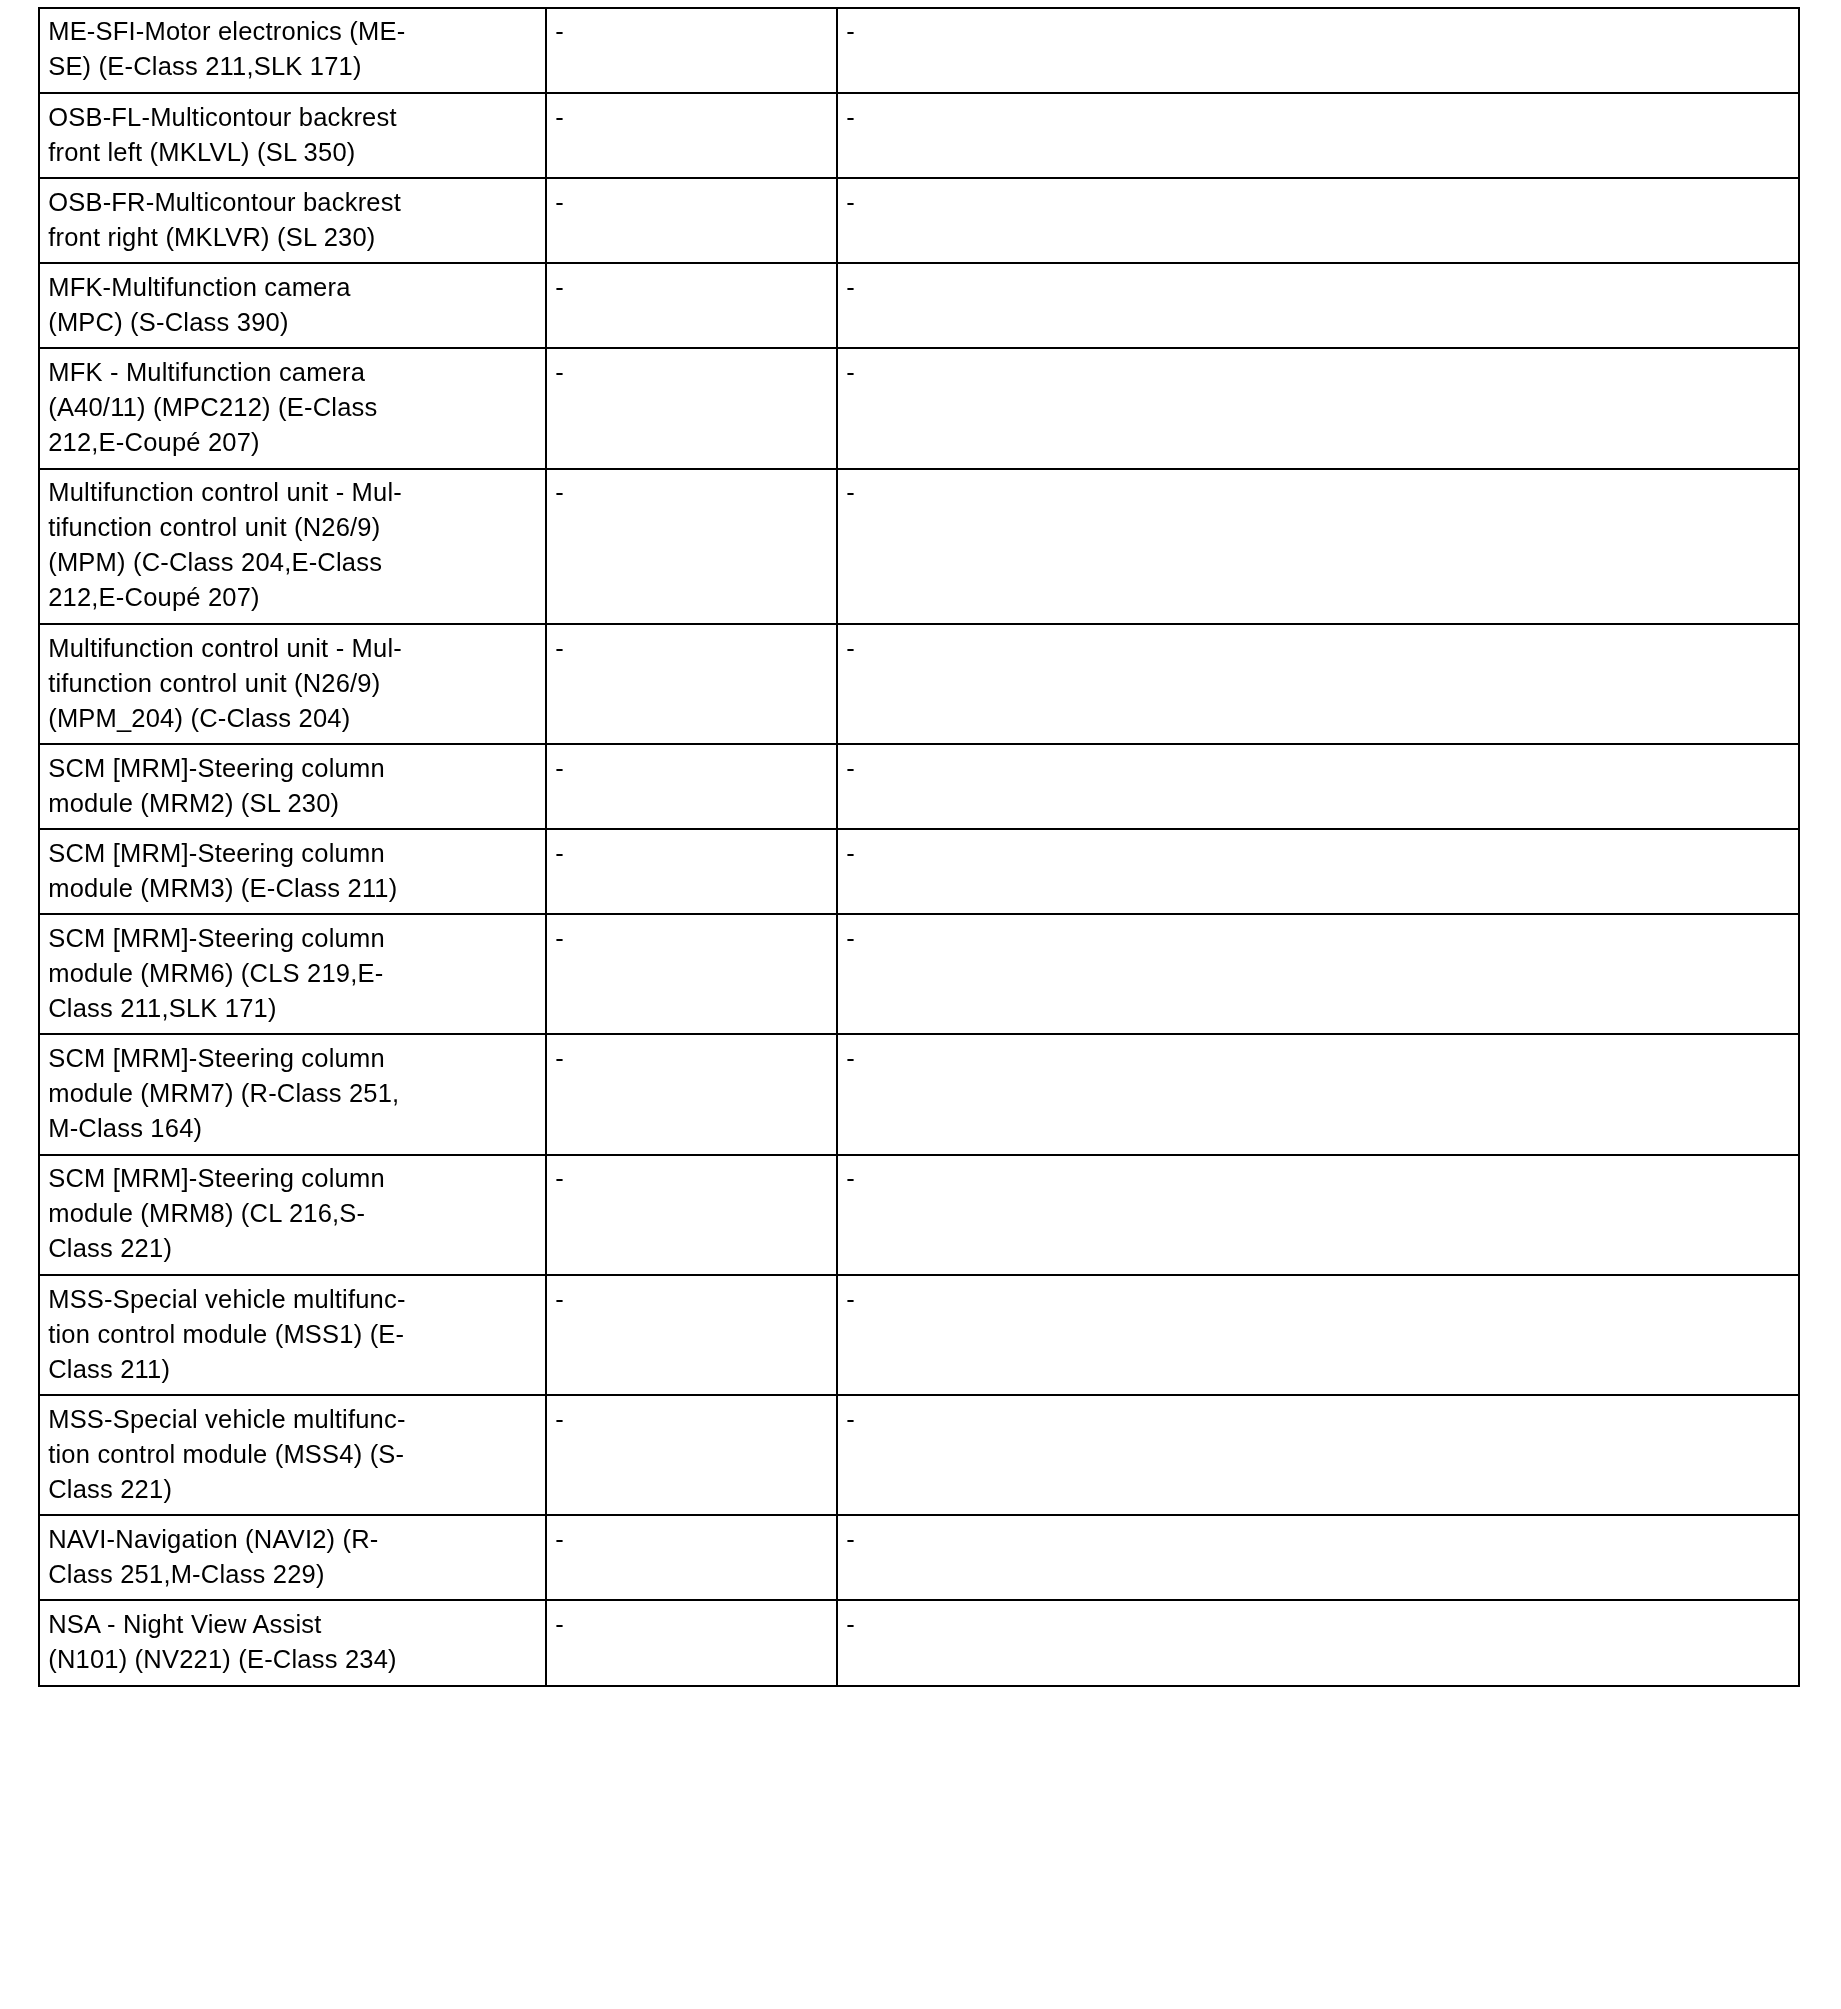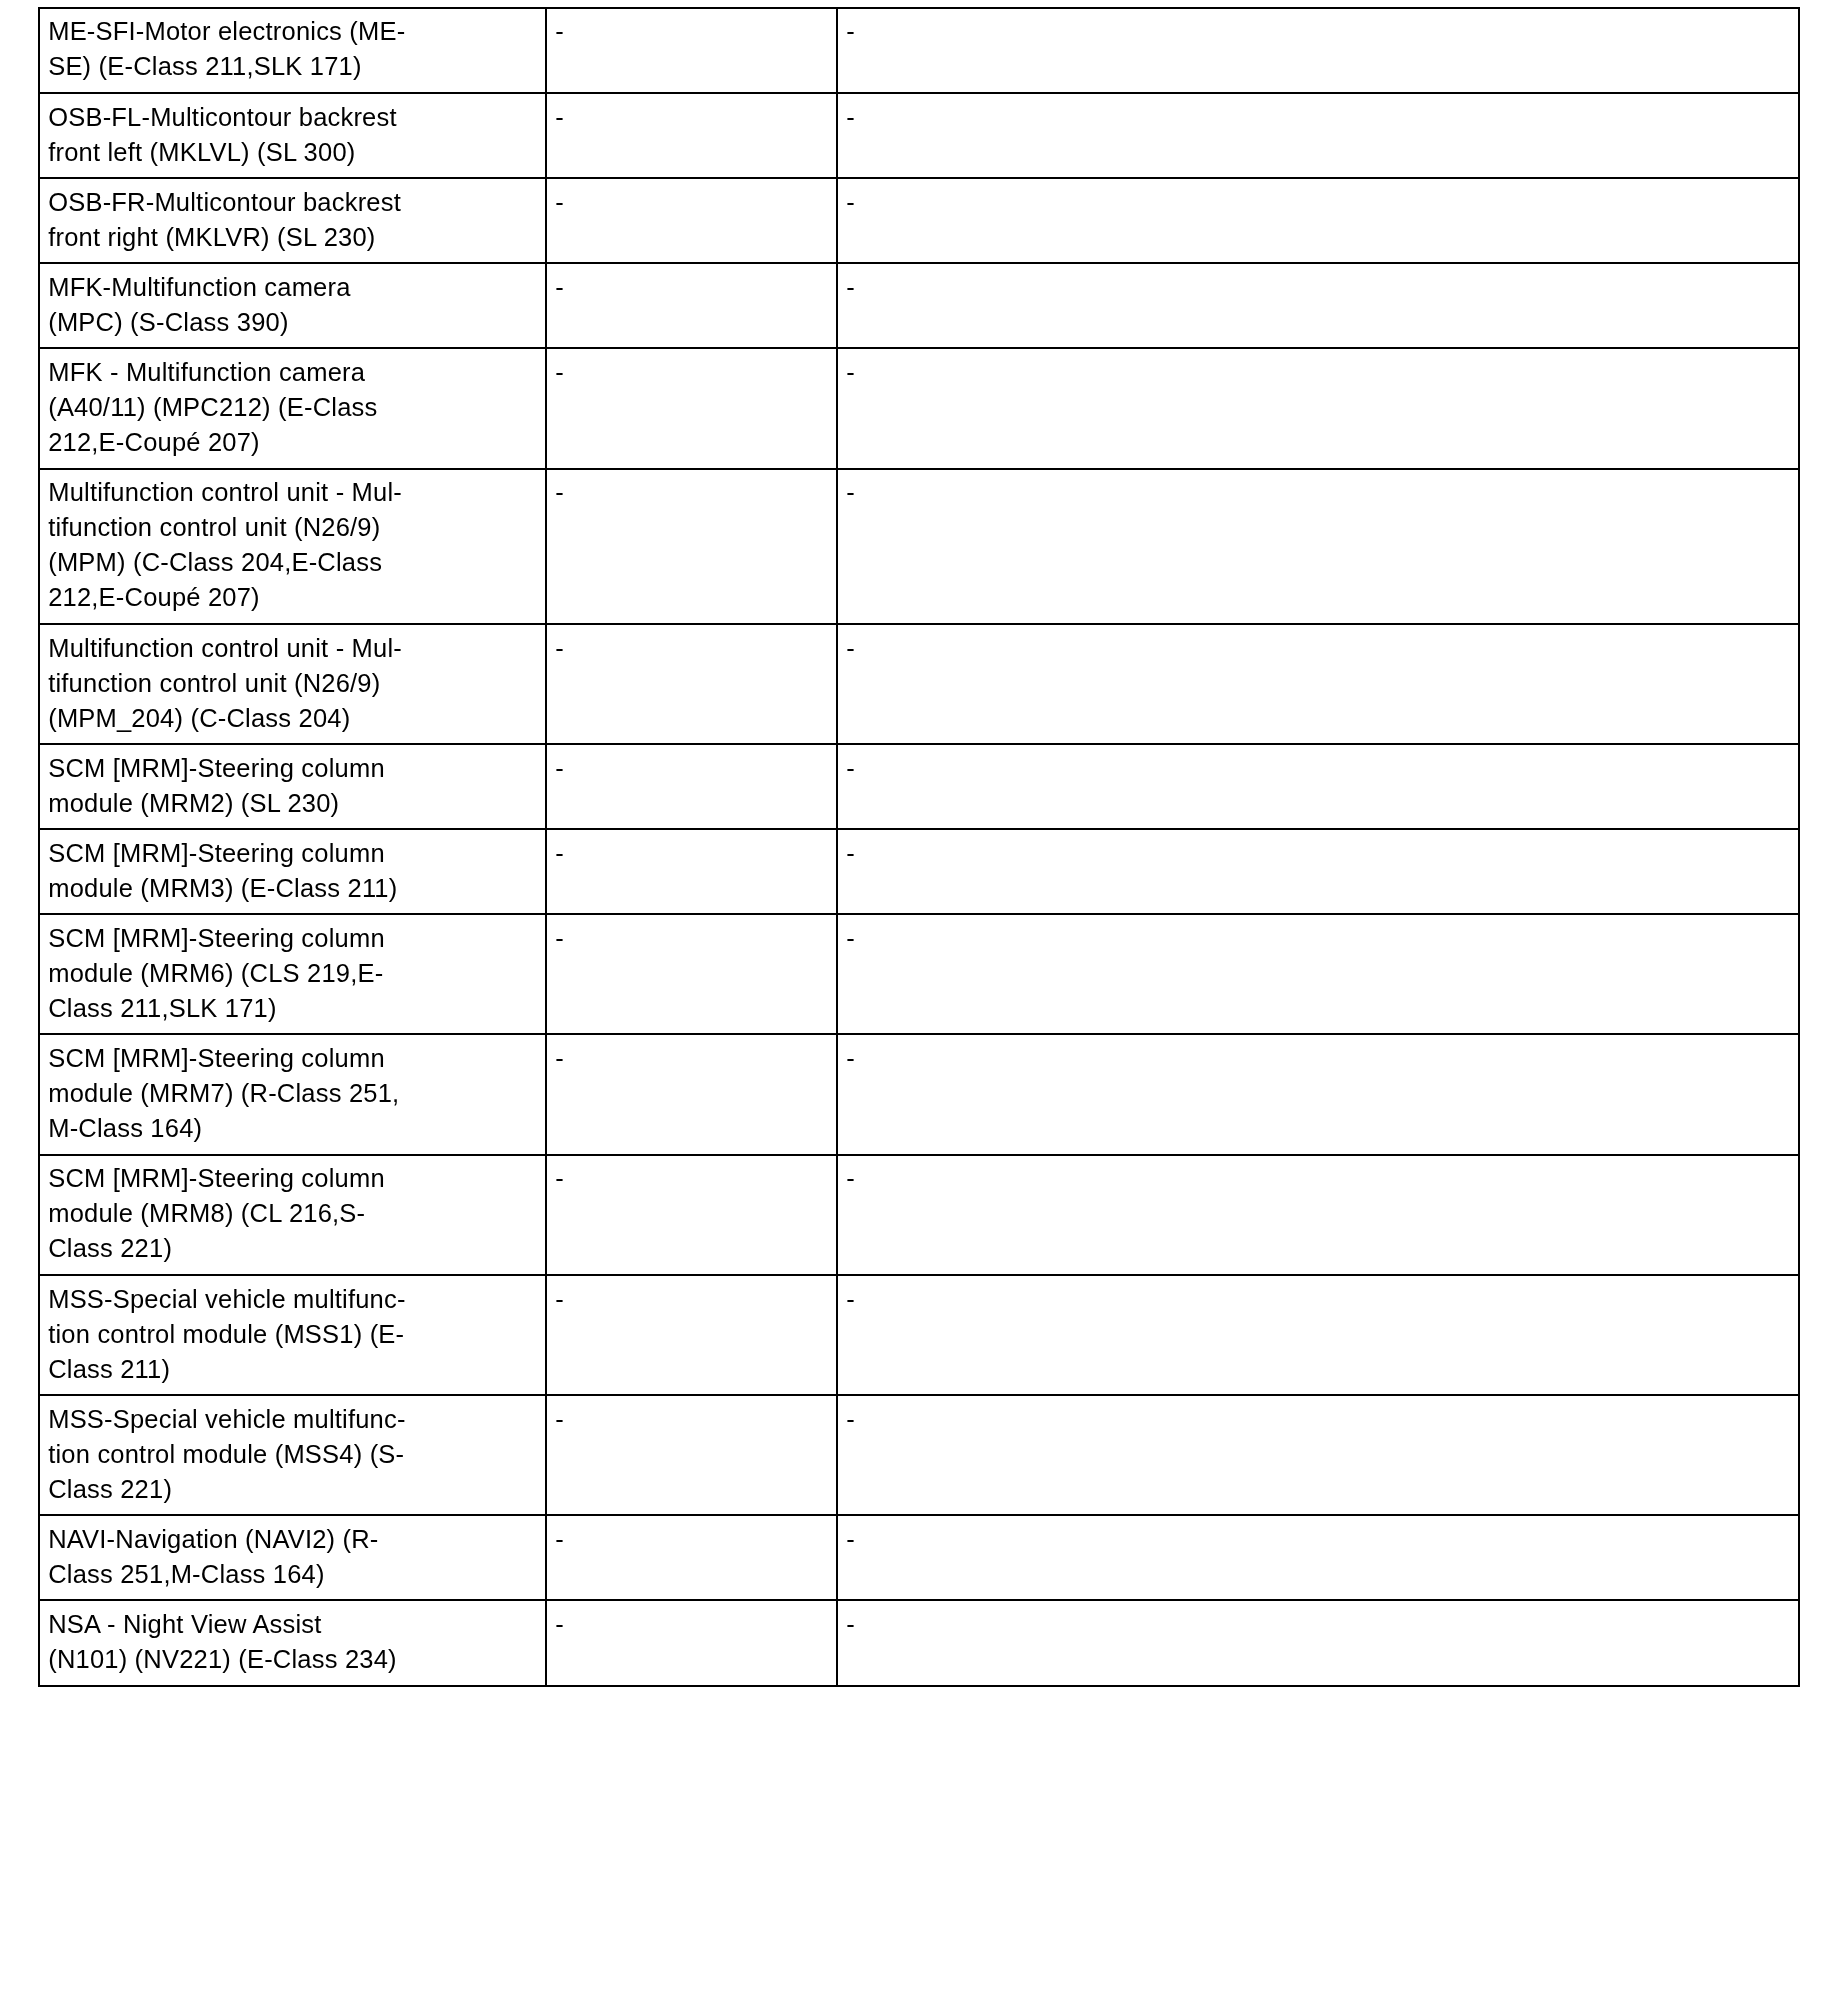--- a/index.html
+++ b/index.html
@@ -54,21 +54,21 @@
       </colgroup>
     <tbody>
       <tr>
         <td class="module-cell">ME-SFI-Motor electronics (ME-
 SE) (E-Class 211,SLK 171)</td>
         <td class="dash-cell">-</td>
         <td class="dash-cell">-</td>
       </tr>
       <tr>
         <td class="module-cell">OSB-FL-Multicontour backrest
-front left (MKLVL) (SL 300)</td>
+front left (MKLVL) (SL 350)</td>
         <td class="dash-cell">-</td>
         <td class="dash-cell">-</td>
       </tr>
       <tr>
         <td class="module-cell">OSB-FR-Multicontour backrest
 front right (MKLVR) (SL 230)</td>
         <td class="dash-cell">-</td>
         <td class="dash-cell">-</td>
       </tr>
       <tr>
@@ -141,21 +141,21 @@
       </tr>
       <tr>
         <td class="module-cell">MSS-Special vehicle multifunc-
 tion control module (MSS4) (S-
 Class 221)</td>
         <td class="dash-cell">-</td>
         <td class="dash-cell">-</td>
       </tr>
       <tr>
         <td class="module-cell">NAVI-Navigation (NAVI2) (R-
-Class 251,M-Class 164)</td>
+Class 251,M-Class 229)</td>
         <td class="dash-cell">-</td>
         <td class="dash-cell">-</td>
       </tr>
       <tr>
         <td class="module-cell">NSA - Night View Assist
 (N101) (NV221) (E-Class 234)</td>
         <td class="dash-cell">-</td>
         <td class="dash-cell">-</td>
       </tr>
     </tbody>

